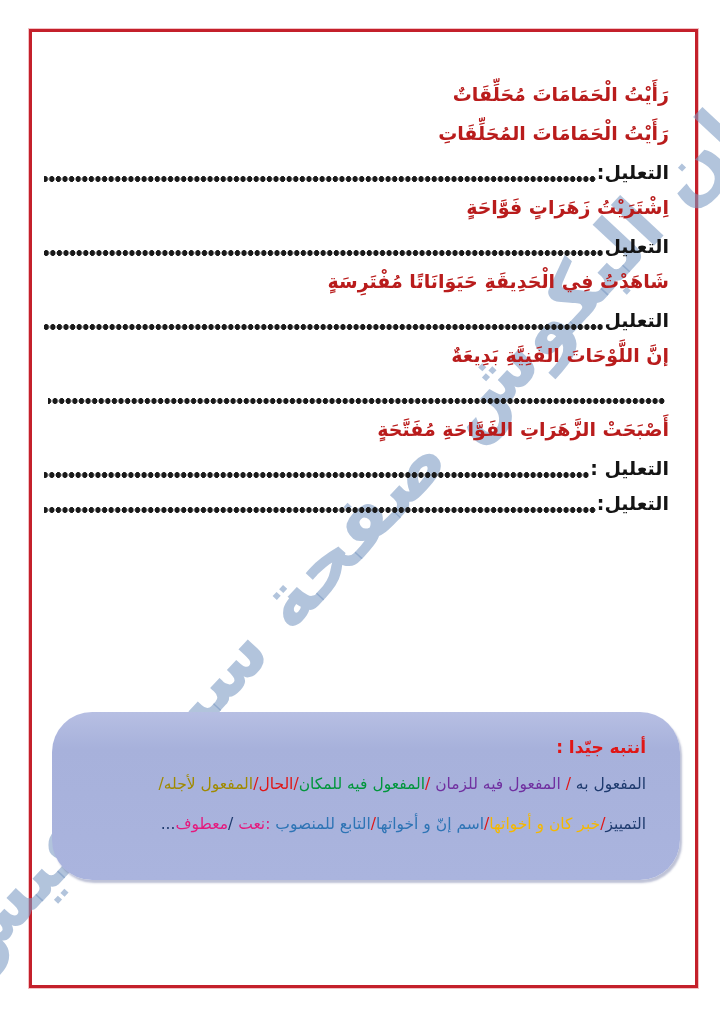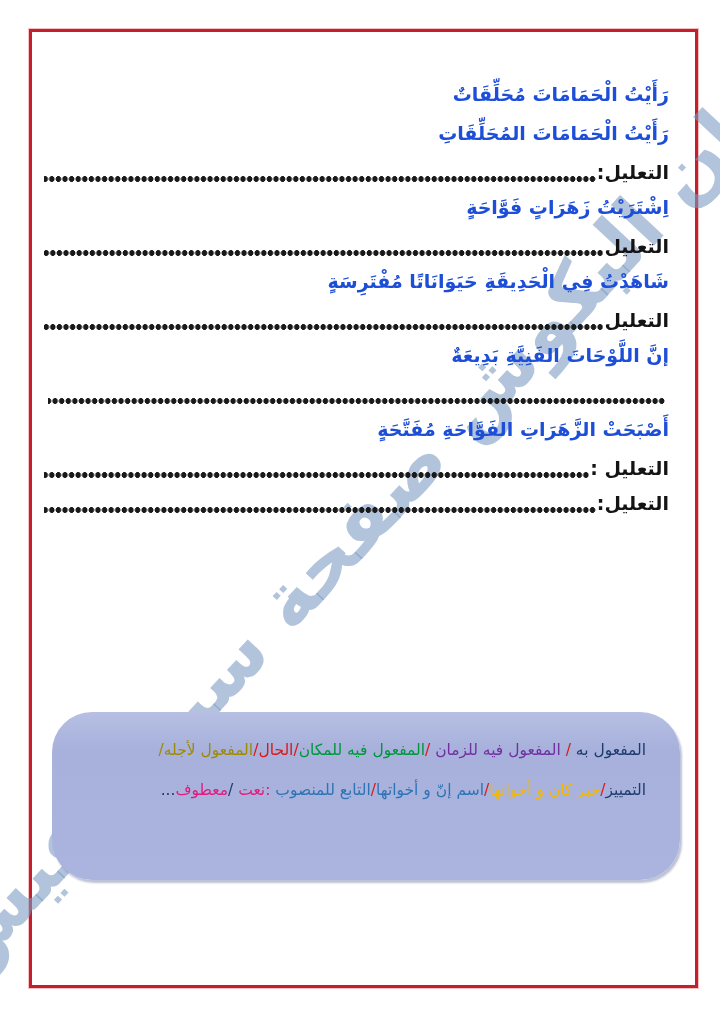--- a/index.html
+++ b/index.html
@@ -34,21 +34,21 @@
   
   .content{
     position:absolute;
     left:32px;top:32px;right:25px;
     padding:47px 26px 0 12px;
     z-index:2;
   }
   .sentence{
     height:30px;line-height:30px;
     margin-bottom:9px;
-    font-size:19px;font-weight:700;color:#1d4ed8;
+    font-size:19px;font-weight:700;color:#b91c1c;
     text-align:right;
     white-space:nowrap;
   }
   .answer{
     display:flex;align-items:flex-end;
     height:30px;margin-bottom:5px;
     font-size:19px;font-weight:700;color:#141414;
   }
   .answer .alabel{flex:0 0 auto;line-height:30px;}
   .answer .dots{
@@ -117,17 +117,18 @@
         <span class="alabel">التعليل :</span>
         <span class="dots"></span>
       </div>
       <div class="answer">
         <span class="alabel">التعليل:</span>
         <span class="dots"></span>
       </div>
     </div>
 
   <div class="note-box">
+    <div class="note-heading">أنتبه جيّدا :</div>
     <div class="note-row"><span style="color: rgb(30, 58, 110);">المفعول به </span><span style="color: rgb(224, 22, 22);">/ </span><span style="color: rgb(112, 48, 160);">المفعول فيه للزمان </span><span style="color: rgb(224, 22, 22);">/</span><span style="color: rgb(0, 150, 60);">المفعول فيه للمكان</span><span style="color: rgb(224, 22, 22);">/</span><span style="color: rgb(224, 22, 22);">الحال</span><span style="color: rgb(224, 22, 22);">/</span><span style="color: rgb(160, 138, 0);">المفعول لأجله</span><span style="color: rgb(160, 138, 0);">/</span></div>
     <div class="note-row"><span style="color: rgb(30, 58, 110);">التمييز</span><span style="color: rgb(224, 22, 22);">/</span><span style="color: rgb(245, 184, 0);">خبر كان و أخواتها</span><span style="color: rgb(224, 22, 22);">/</span><span style="color: rgb(46, 116, 181);">اسم إنّ و أخواتها</span><span style="color: rgb(224, 22, 22);">/</span><span style="color: rgb(46, 116, 181);">التابع للمنصوب </span><span style="color: rgb(229, 24, 125);">:نعت </span><span style="color: rgb(30, 58, 110);">/</span><span style="color: rgb(229, 24, 125);">معطوف</span><span style="color: rgb(30, 58, 110);">...</span></div>
   </div>
 
 </div>
 
 </body></html>

